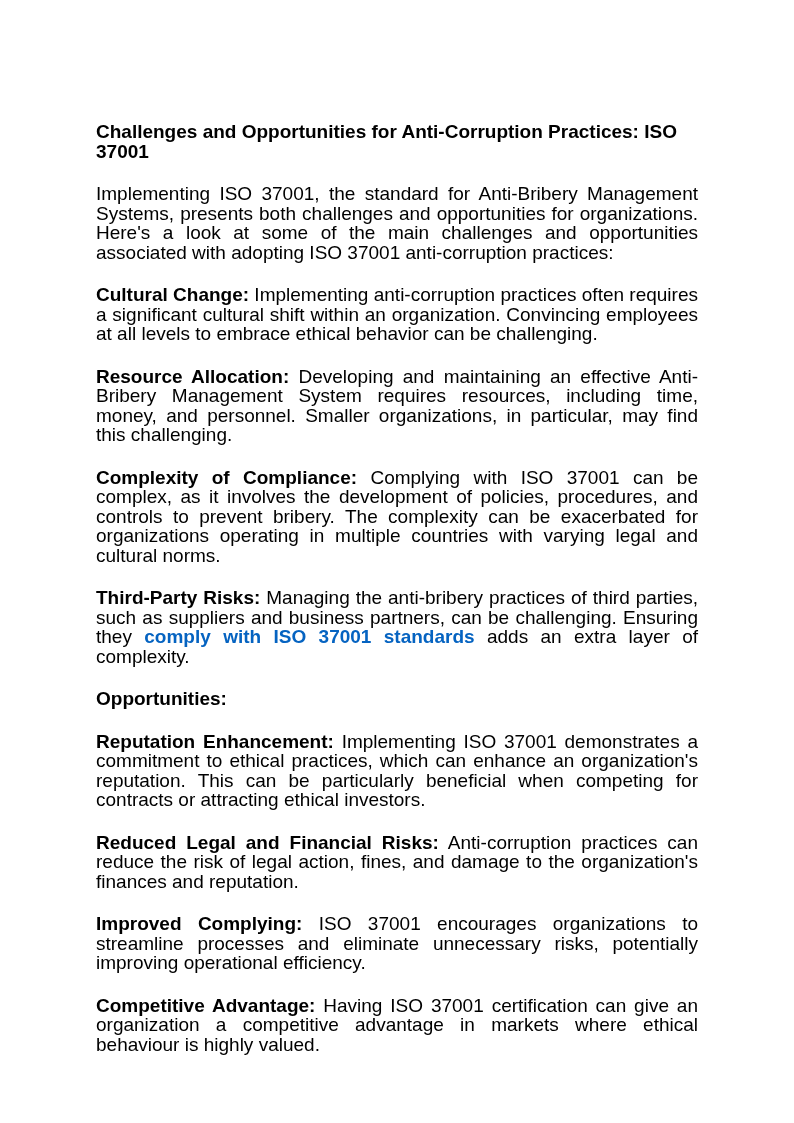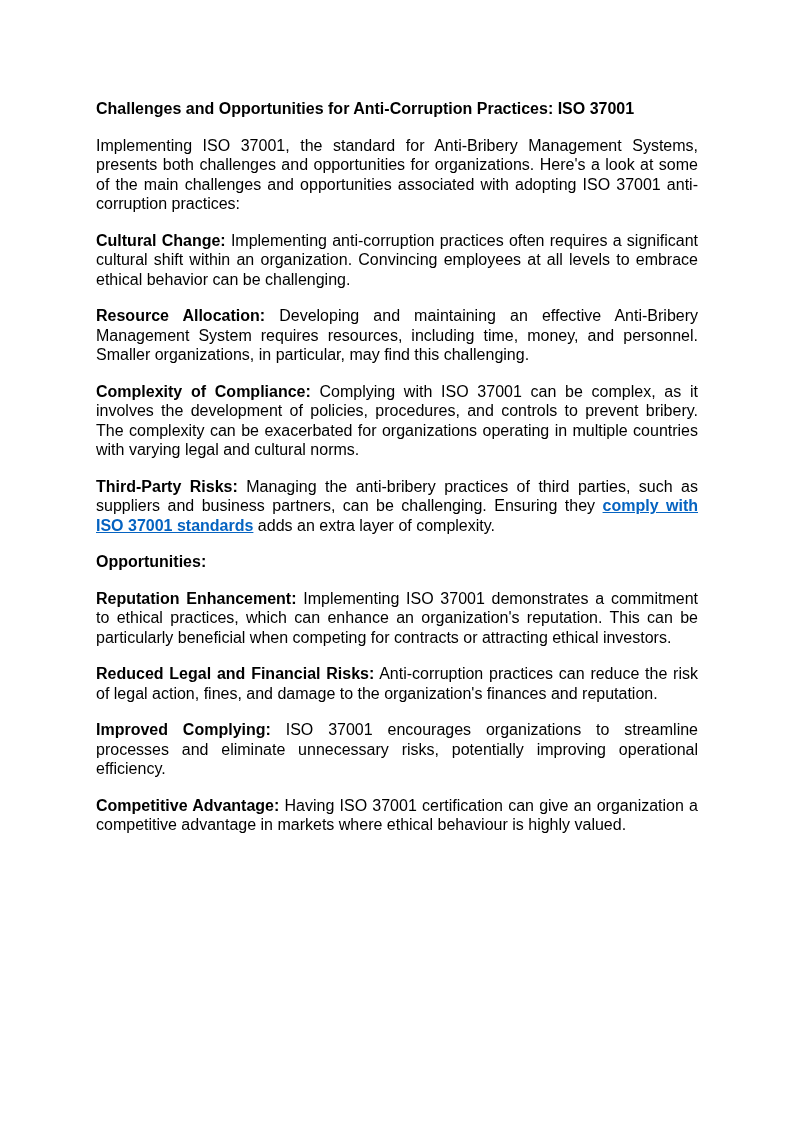--- a/index.html
+++ b/index.html
@@ -11,30 +11,30 @@
     color: #000000;
     overflow: hidden;
   }
   .page {
     width: 794px;
     height: 1123px;
     background: #ffffff;
     padding: 99px 96px 0 96px;
   }
   .para {
-    font-size: 16px;
+    font-size: 19px;
     line-height: 19.5px;
     text-align: justify;
     margin-bottom: 17px;
+    margin-top: 23px;
   }
   .title, .heading { font-weight: bold; text-align: left; }
   .lead { font-weight: bold; }
   a.link {
     font-weight: bold;
-    text-decoration: underline;
     cursor: pointer;
   }
 </style>
 </head>
 <body>
 
 <div class="page">
 
   <p class="para title">Challenges and Opportunities for Anti-Corruption Practices: ISO 37001</p>
 

